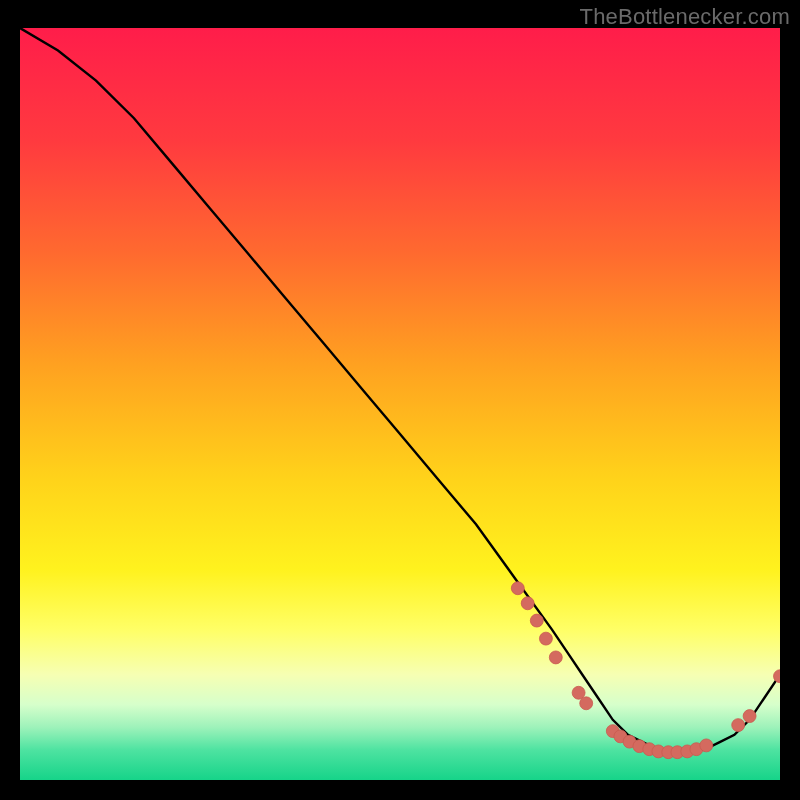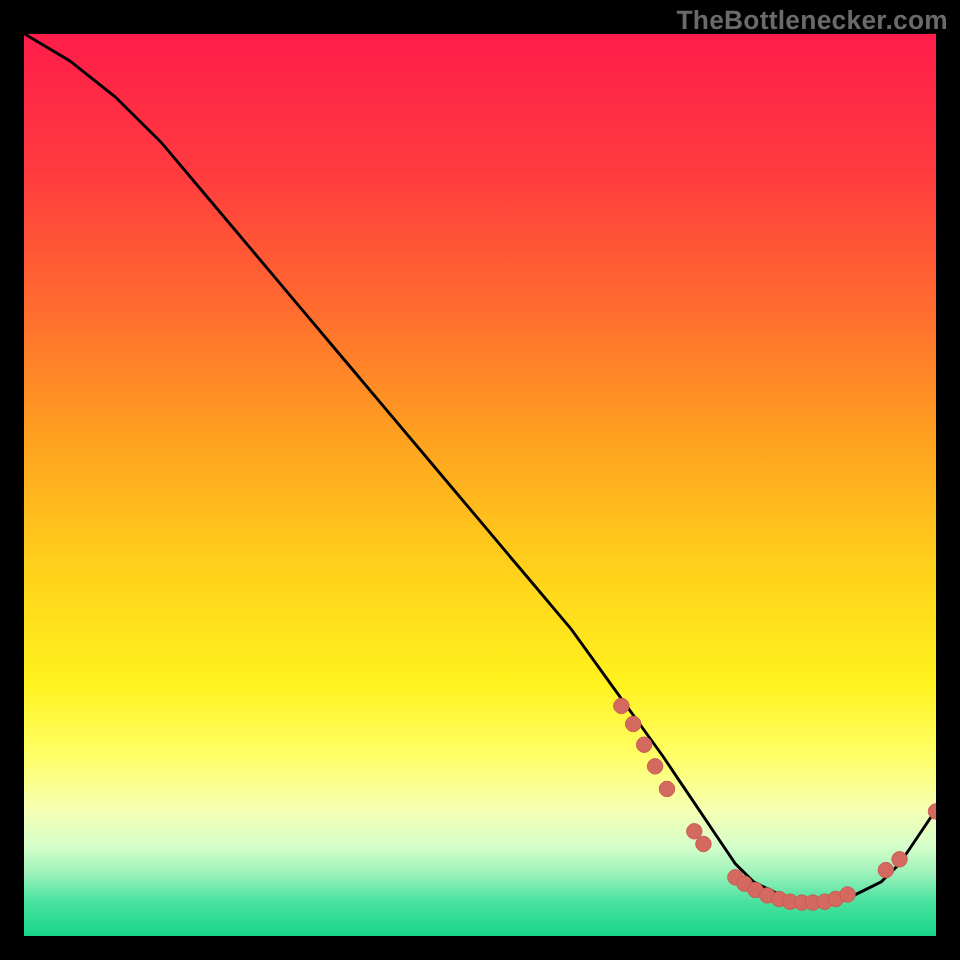--- a/index.html
+++ b/index.html
@@ -16,21 +16,21 @@
     width: 800px;
     height: 800px;
     background: #000;
   }
   .attribution {
     position: absolute;
     top: 4px;
     right: 10px;
     font-size: 22px;
     color: #6a6a6a;
-    font-weight: 700;
+    font-weight: 400;
     letter-spacing: 0.2px;
   }
   .plot-area {
     position: absolute;
     left: 20px;
     top: 28px;
     width: 760px;
     height: 752px;
     overflow: hidden;
   }

